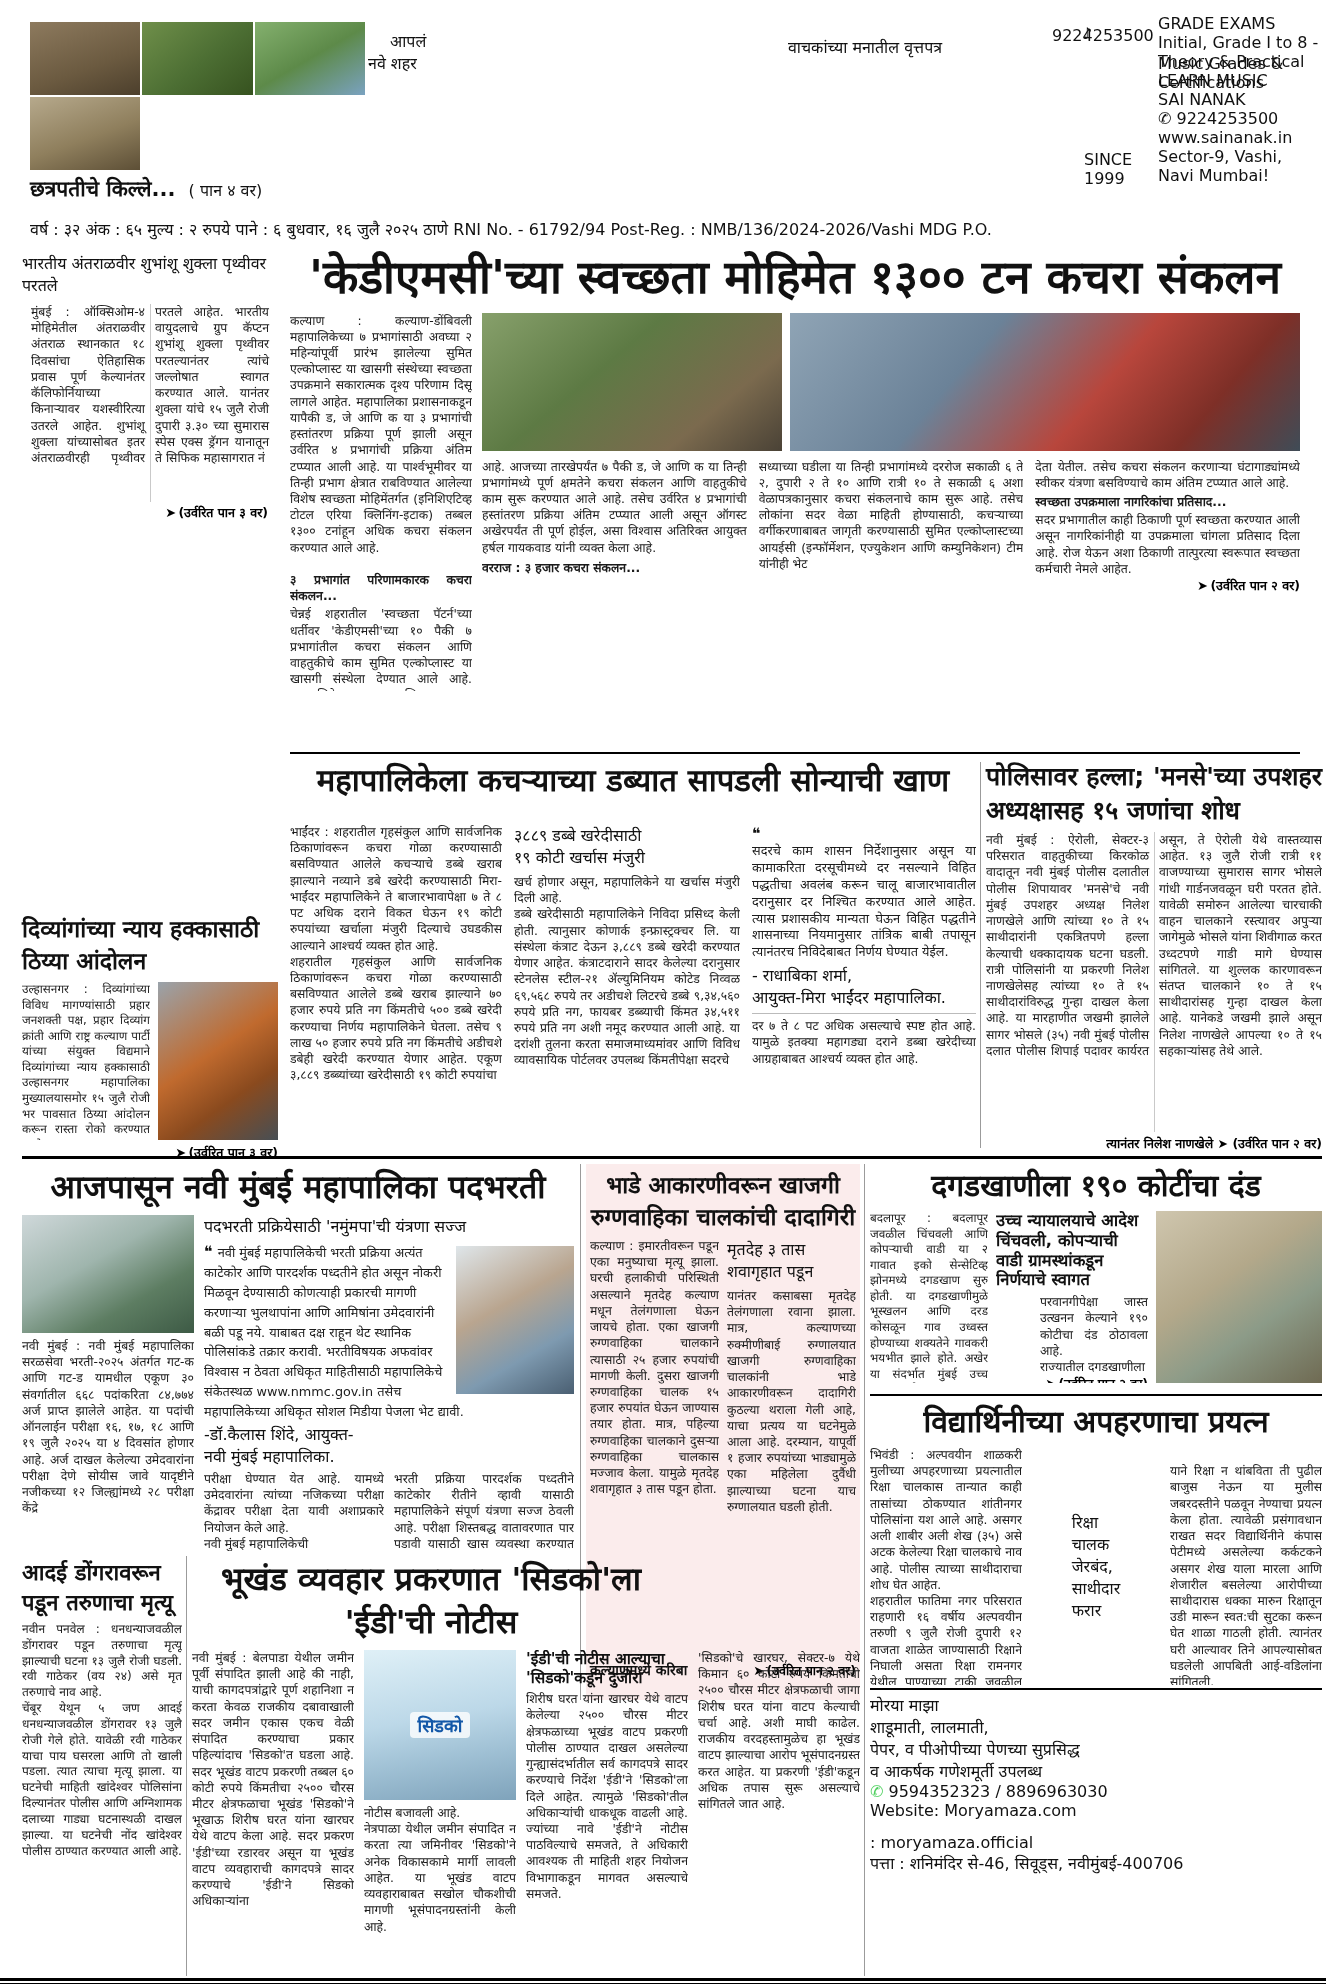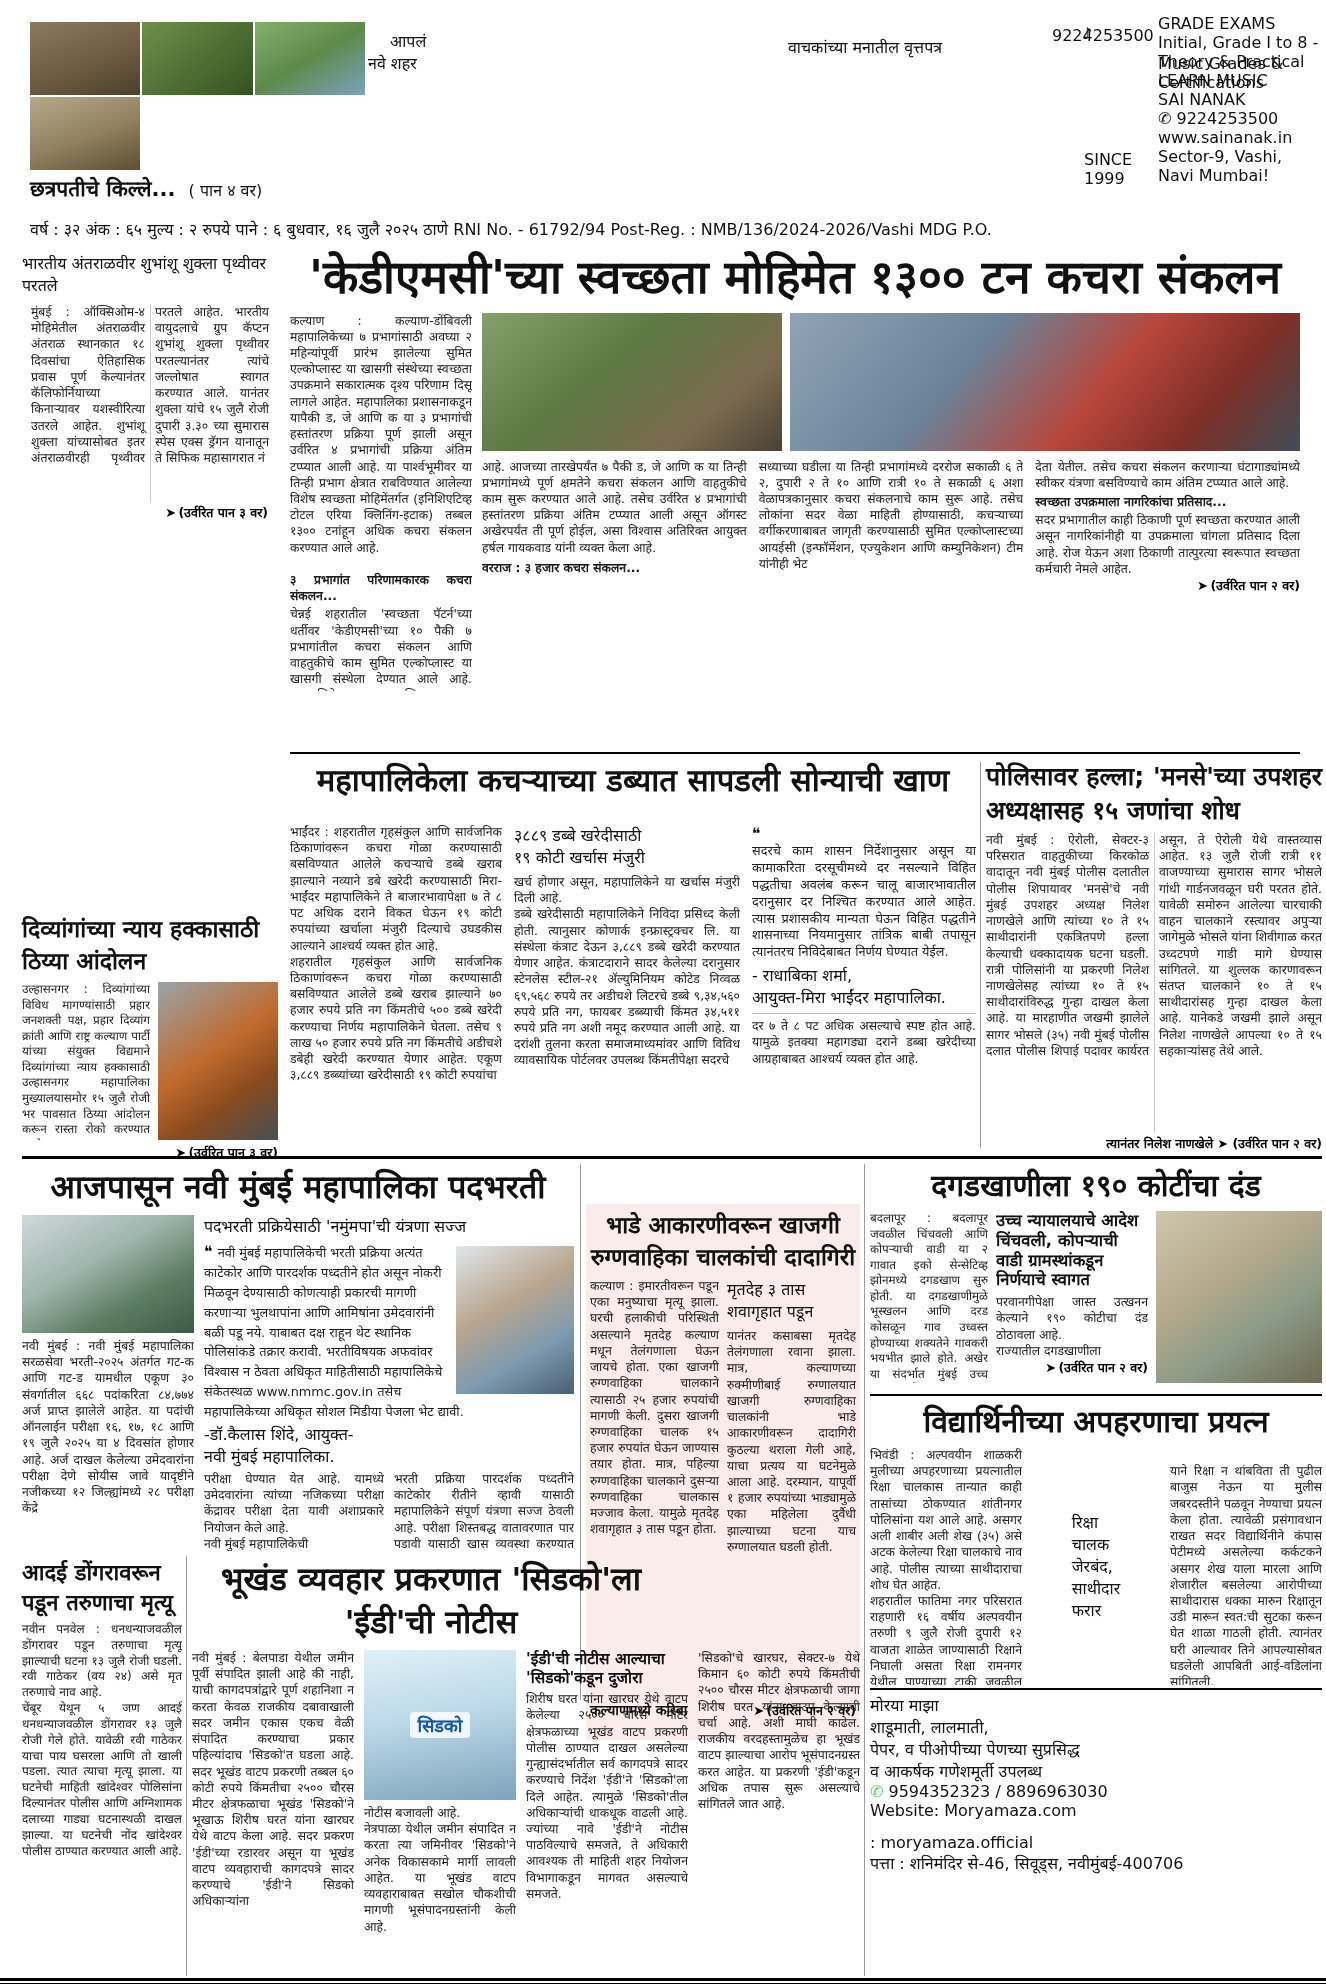--- a/index.html
+++ b/index.html
@@ -232,21 +232,21 @@
             <span>भरती प्रक्रिया पारदर्शक पध्दतीने काटेकोर रीतीने व्हावी यासाठी महापालिकेने संपूर्ण यंत्रणा सज्ज ठेवली आहे. परीक्षा शिस्तबद्ध वातावरणात पार पडावी यासाठी खास व्यवस्था करण्यात आली आहे. परीक्षा सुव्यवस्थितरित्या</span>
             
           </div>
         </div>
       </div>
     </div>
   </section>
 
   <div class="abs vrule" style="left:580px;top:1164px;height:536px;"></div>
 
-  <section class="abs" style="left:586px;top:1164px;width:274px;height:536px;background:#fbecec;padding:4px 4px 0;box-sizing:border-box;margin-top:40px;">
+  <section class="abs" style="left:586px;top:1164px;width:274px;height:536px;background:#fbecec;padding:4px 4px 0;box-sizing:border-box;">
     <h2 class="sec-head" style="margin:0;text-align:center;font-size:23px;">भाडे आकारणीवरून खाजगी रुग्णवाहिका चालकांची दादागिरी</h2>
     <div style="display:grid;grid-template-columns:1fr 1fr;gap:8px;margin-top:6px;height:420px;">
       <div class="body-txt">कल्याण : इमारतीवरून पडून एका मनुष्याचा मृत्यू झाला. घरची हलाकीची परिस्थिती असल्याने मृतदेह कल्याण मधून तेलंगणाला घेऊन जायचे होता. एका खाजगी रुग्णवाहिका चालकाने त्यासाठी २५ हजार रुपयांची मागणी केली. दुसरा खाजगी रुग्णवाहिका चालक १५ हजार रुपयांत घेऊन जाण्यास तयार होता. मात्र, पहिल्या रुग्णवाहिका चालकाने दुसऱ्या रुग्णवाहिका चालकास मज्जाव केला. यामुळे मृतदेह शवागृहात ३ तास पडून होता.</div>
       <div style="overflow:hidden;">
         <div class="redbox pre">मृतदेह ३ तास
 शवागृहात पडून</div>
         <div class="body-txt" style="margin-top:6px;height:350px;">यानंतर कसाबसा मृतदेह तेलंगणाला रवाना झाला. मात्र, कल्याणच्या रुक्मीणीबाई रुग्णालयात खाजगी रुग्णवाहिका चालकांनी भाडे आकारणीवरून दादागिरी कुठल्या थराला गेली आहे, याचा प्रत्यय या घटनेमुळे आला आहे. दरम्यान, यापूर्वी १ हजार रुपयांच्या भाड्यामुळे एका महिलेला दुर्वैधी झाल्याच्या घटना याच रुग्णालयात घडली होती.</div>
       </div>
     </div>
     <div style="display:flex;justify-content:space-between;align-items:flex-end;margin-top:2px;">
@@ -256,21 +256,21 @@
   </section>
 
   <div class="abs vrule" style="left:864px;top:1164px;height:812px;"></div>
 
   <section class="abs" style="left:870px;top:1164px;width:452px;height:226px;">
     <h2 class="sec-head" style="margin:0;text-align:center;font-size:30px;">दगडखाणीला १९० कोटींचा दंड</h2>
     <div style="display:grid;grid-template-columns:118px 152px 1fr;gap:8px;margin-top:6px;height:172px;">
       <div class="body-txt" style="font-size:11.8px;">बदलापूर : बदलापूर जवळील चिंचवली आणि कोपऱ्याची वाडी या २ गावात इको सेन्सेटिव्ह झोनमध्ये दगडखाण सुरु होती. या दगडखाणीमुळे भूस्खलन आणि दरड कोसळून गाव उध्वस्त होण्याच्या शक्यतेने गावकरी भयभीत झाले होते. अखेर या संदर्भात मुंबई उच्च न्यायालयाने या दगडखाण मालकाला</div>
       <div style="overflow:hidden;">
         <div class="bold" style="font-size:16.5px;line-height:1.2;">उच्च न्यायालयाचे आदेश चिंचवली, कोपऱ्याची वाडी ग्रामस्थांकडून निर्णयाचे स्वागत</div>
-        <div class="body-txt pre" style="margin-top:4px;">परवानगीपेक्षा जास्त उत्खनन केल्याने १९० कोटीचा दंड ठोठावला आहे.
+        <div class="body-txt pre" style="margin-top:4px;margin-left:44px;">परवानगीपेक्षा जास्त उत्खनन केल्याने १९० कोटीचा दंड ठोठावला आहे.
 राज्यातील दगडखाणीला</div>
         <div class="cont-line"><span class="arr">➤</span> <span>(उर्वरित पान २ वर)</span></div>
       </div>
       <div style="background:linear-gradient(145deg,#cfc6ae,#b3a88a 40%,#8c9b88 65%,#6f6a52);"></div>
     </div>
   </section>
 
   <div class="abs hrule" style="left:870px;top:1394px;width:452px;height:2px;"></div>
 
   <section class="abs" style="left:870px;top:1400px;width:452px;height:284px;">

